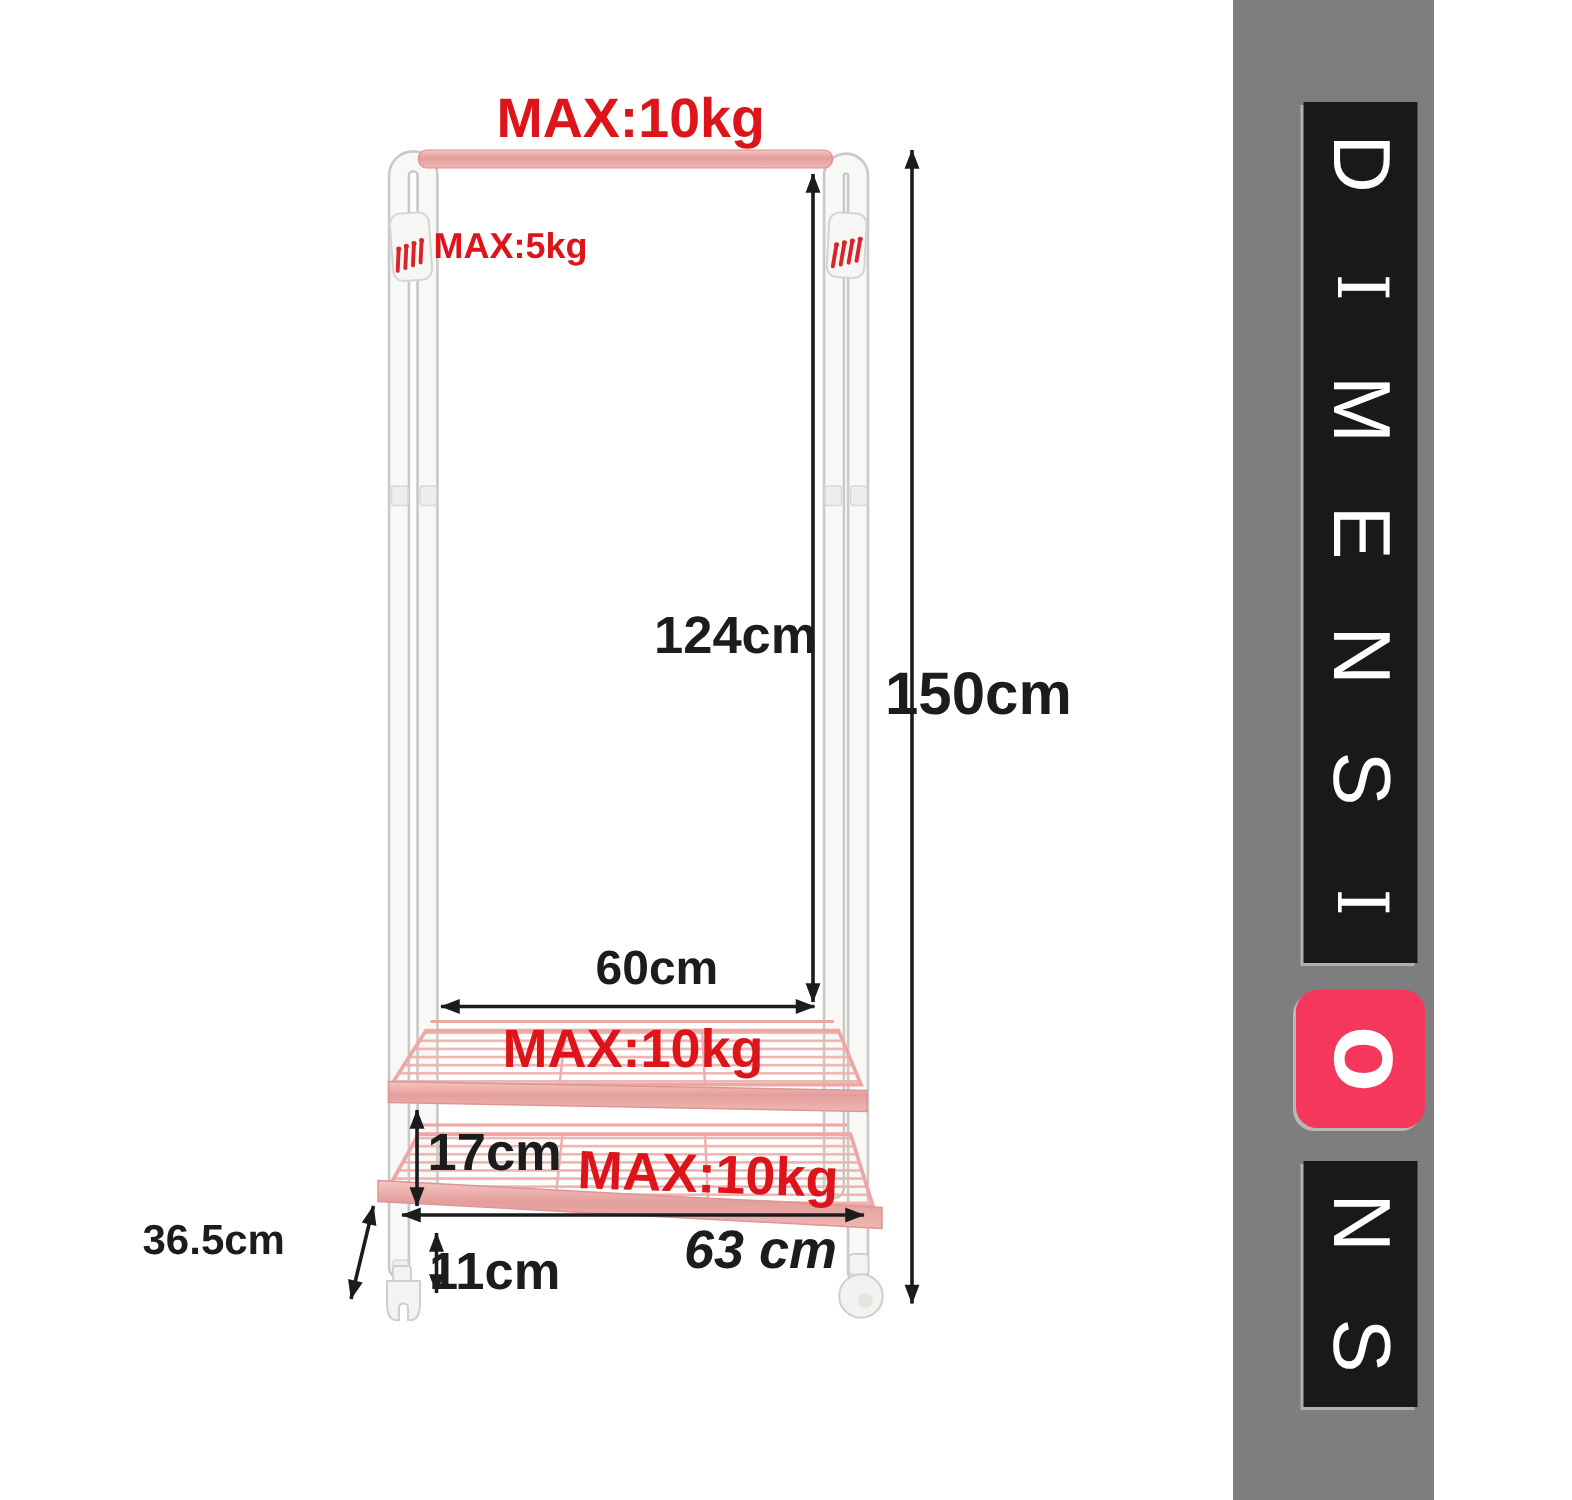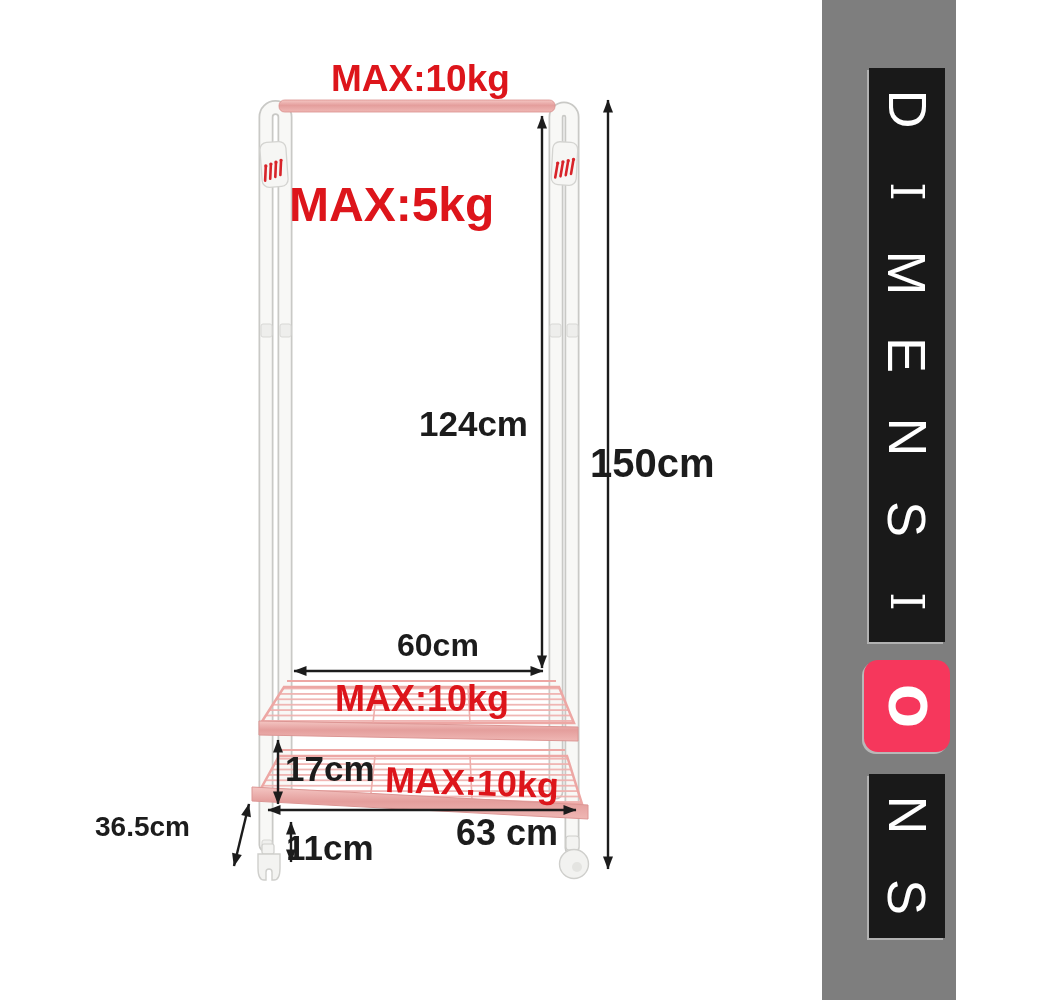--- a/index.html
+++ b/index.html
@@ -138,29 +138,29 @@
       <path d="M 608,100 L 608,869" marker-start="url(#ah)" marker-end="url(#ah)"></path>
       <path d="M 294,671 L 543,671" marker-start="url(#ah)" marker-end="url(#ah)"></path>
       <path d="M 278,740 L 278,804" marker-start="url(#ah)" marker-end="url(#ah)"></path>
       <path d="M 268,810 L 576,810" marker-start="url(#ah)" marker-end="url(#ah)"></path>
       <path d="M 291,822 L 291,862" marker-start="url(#ah)" marker-end="url(#ah)"></path>
       <path d="M 234,866 L 249,804" marker-start="url(#ah)" marker-end="url(#ah)"></path>
     </g>
   </svg>
 
   <div class="lbl red" style="left:331px;top:60px;font-size:37px;">MAX:10kg</div>
-  <div class="lbl red" style="left:289px;top:153px;font-size:48px;margin-top:28px;">MAX:5kg</div>
+  <div class="lbl red" style="left:289px;top:153px;font-size:24px;">MAX:5kg</div>
   <div class="lbl red" style="left:335px;top:681px;font-size:36px;">MAX:10kg</div>
   <div class="lbl red" style="left:385px;top:765px;font-size:36px;transform:rotate(2deg);">MAX:10kg</div>
 
-  <div class="lbl dark" style="left:419px;top:406px;font-size:35px;">124cm</div>
+  <div class="lbl dark" style="left:436px;top:406px;font-size:35px;">124cm</div>
   <div class="lbl dark" style="left:590px;top:443px;font-size:40px;">150cm</div>
   <div class="lbl dark" style="left:397px;top:629px;font-size:32px;">60cm</div>
   <div class="lbl dark" style="left:285px;top:751px;font-size:35px;">17cm</div>
-  <div class="lbl dark" style="left:456px;top:815px;font-size:36px;">63 cm</div>
+  <div class="lbl dark" style="left:456px;top:815px;font-size:36px;font-style:italic;">63 cm</div>
   <div class="lbl dark" style="left:286px;top:830px;font-size:35px;">11cm</div>
   <div class="lbl dark" style="left:95px;top:813px;font-size:28px;">36.5cm</div>
 
   <div class="banner">
     <div class="banner-strip strip-1">
       <div class="letter-cell">
           <span>D</span>
         </div>
       <div class="letter-cell serif-i">
           <span>I</span>

